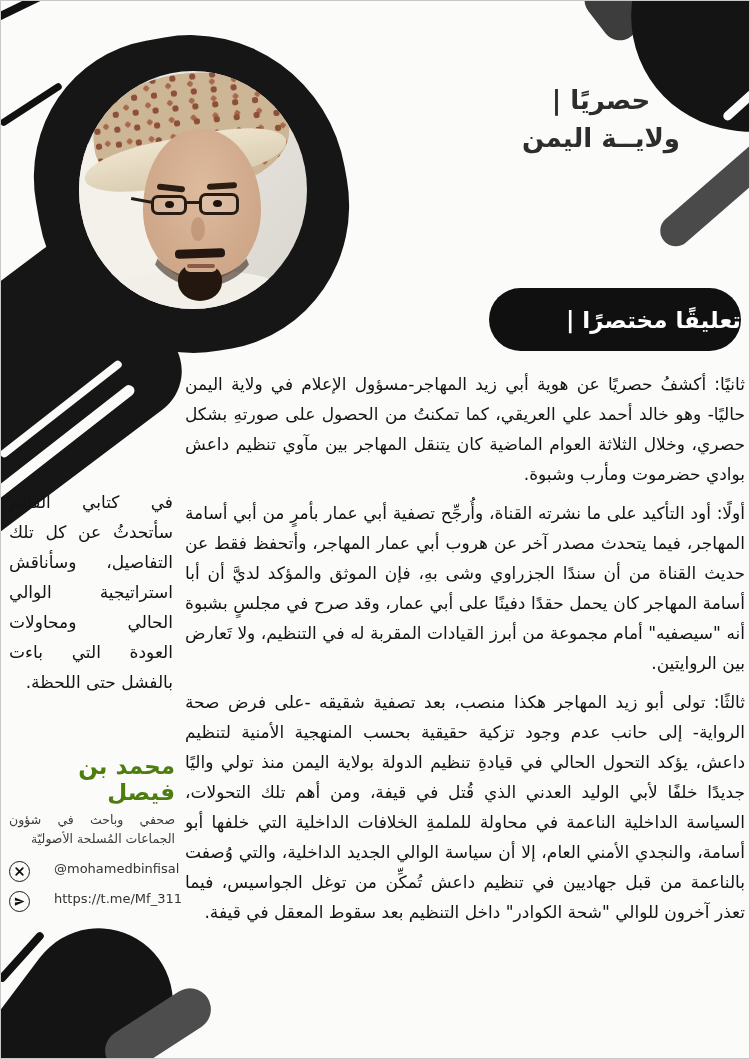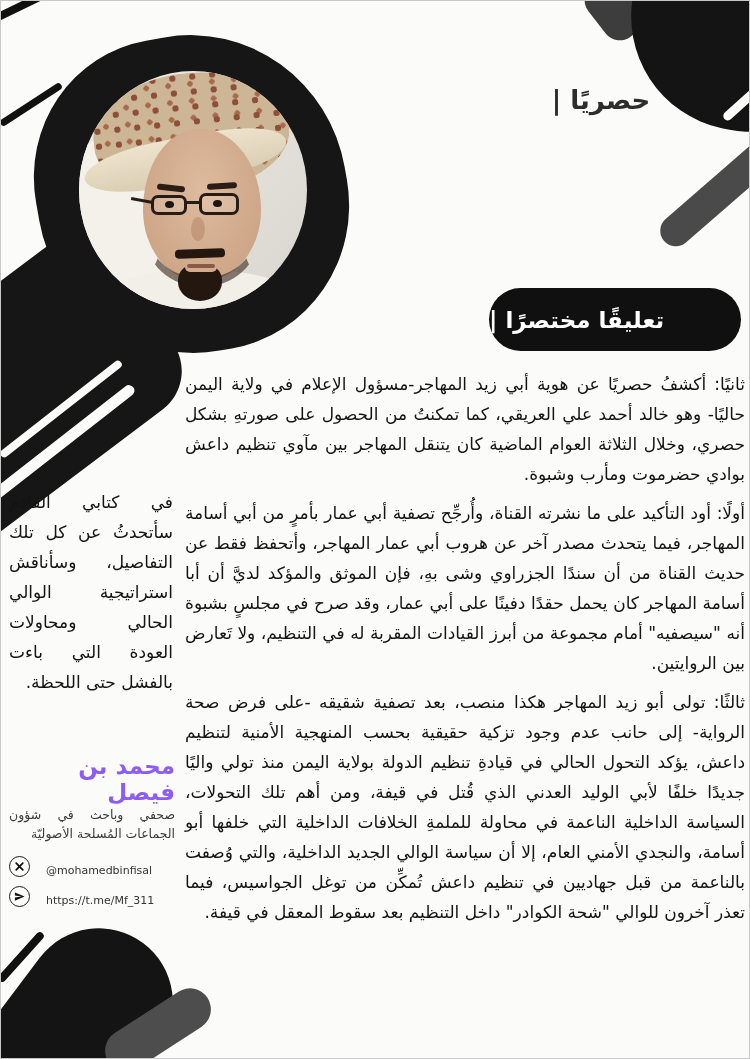--- a/index.html
+++ b/index.html
@@ -54,33 +54,33 @@
   .p-eye-r{left:134px;top:129px;width:9px;height:7px;background:#1d1410;border-radius:50%;}
   .p-nose{left:112px;top:146px;width:14px;height:24px;background:rgba(160,110,80,.35);border-radius:50%;}
   .p-mustache{left:96px;top:178px;width:50px;height:9px;background:#241710;border-radius:4px;transform:rotate(-2deg);}
   .p-beard{left:99px;top:192px;width:44px;height:38px;background:#241710;border-radius:45% 45% 50% 50%;}
   .p-mouthpatch{left:106px;top:190px;width:32px;height:11px;background:#d3ab8d;border-radius:5px;}
   .p-mouth{left:108px;top:193px;width:28px;height:4px;background:#8a5a48;border-radius:2px;}
   
   .headline{position:absolute;top:80px;right:2px;width:292px;z-index:3;direction:rtl;text-align:center;
     color:#2d2d2d;font-weight:bold;font-size:26px;line-height:38px;}
   .badge{position:absolute;top:287px;right:8px;width:252px;height:63px;z-index:3;background:#101010;border-radius:32px;
-    color:#fff;display:flex;align-items:center;justify-content:flex-end;direction:rtl;font-size:23px;font-weight:bold;}
+    color:#fff;display:flex;align-items:center;justify-content:flex-start;direction:rtl;font-size:23px;font-weight:bold;}
   
   .article{position:absolute;top:368px;right:4px;width:560px;z-index:3;direction:rtl;text-align:justify;
     font-size:17px;line-height:30px;color:#141414;}
   .article p{margin:0 0 9px 0;}
   
   .side-note{position:absolute;top:486px;left:8px;width:164px;z-index:3;direction:rtl;text-align:justify;
     font-size:17px;line-height:30px;color:#141414;}
   .author{position:absolute;top:752px;left:8px;width:166px;z-index:3;direction:rtl;}
-  .author-name{font-size:23px;font-weight:bold;color:#8b5cf6;text-align:right;}
-  .author-title{font-size:12.5px;line-height:19px;color:#3c3c3c;text-align:justify;}
+  .author-name{font-size:23px;font-weight:bold;color:#4d7c0f;text-align:right;}
+  .author-title{font-size:12.5px;line-height:19px;color:#3c3c3c;text-align:justify;margin-top:5px;}
   .social{margin-top:13px;direction:ltr;text-align:left;}
-  .social-row{display:flex;align-items:flex-end;gap:16px;margin-bottom:9px;font-size:11px;color:#333;}
+  .social-row{display:flex;align-items:flex-start;gap:24px;margin-bottom:9px;font-size:13px;color:#333;}
   .social-icon{width:21px;height:21px;min-width:21px;border:1.6px solid #1c1c1c;border-radius:50%;
     display:flex;align-items:center;justify-content:center;box-sizing:border-box;}
 </style>
 </head>
 <body>
 
 <div class="page">
 
   <div class="deco deco-tl-line1"></div>
   <div class="deco deco-tl-line2"></div>
@@ -113,20 +113,21 @@
     <div class="p-eye-r"></div>
     <div class="p-nose"></div>
     <div class="p-mustache"></div>
     <div class="p-beard"></div>
     <div class="p-mouthpatch"></div>
     <div class="p-mouth"></div>
   </div>
 
   <div class="headline">
     <div>حصريًا |</div>
+    <div>ولايــة اليمن</div>
   </div>
 
   <div class="badge">
     <span>تعليقًا مختصرًا |</span>
   </div>
 
   <div class="article">
     <p>ثانيًا: أكشفُ حصريًا عن هوية أبي زيد المهاجر-مسؤول الإعلام في ولاية اليمن حاليًا- وهو خالد أحمد علي العريقي، كما تمكنتُ من الحصول على صورتهِ بشكل حصري، وخلال الثلاثة العوام الماضية كان يتنقل المهاجر بين مآوي تنظيم داعش بوادي حضرموت ومأرب وشبوة.</p>
     <p>أولًا: أود التأكيد على ما نشرته القناة، وأُرجِّح تصفية أبي عمار بأمرٍ من أبي أسامة المهاجر، فيما يتحدث مصدر آخر عن هروب أبي عمار المهاجر، وأتحفظ فقط عن حديث القناة من أن سندًا الجزراوي وشى بهِ، فإن الموثق والمؤكد لديَّ أن أبا أسامة المهاجر كان يحمل حقدًا دفينًا على أبي عمار، وقد صرح في مجلسٍ بشبوة أنه "سيصفيه" أمام مجموعة من أبرز القيادات المقربة له في التنظيم، ولا تَعارض بين الروايتين.</p>
     <p>ثالثًا: تولى أبو زيد المهاجر هكذا منصب، بعد تصفية شقيقه -على فرض صحة الرواية- إلى حانب عدم وجود تزكية حقيقية بحسب المنهجية الأمنية لتنظيم داعش، يؤكد التحول الحالي في قيادةِ تنظيم الدولة بولاية اليمن منذ تولي واليًا جديدًا خلفًا لأبي الوليد العدني الذي قُتل في قيفة، ومن أهم تلك التحولات، السياسة الداخلية الناعمة في محاولة للملمةِ الخلافات الداخلية التي خلفها أبو أسامة، والنجدي الأمني العام، إلا أن سياسة الوالي الجديد الداخلية، والتي وُصفت بالناعمة من قبل جهاديين في تنظيم داعش تُمكِّن من توغل الجواسيس، فيما تعذر آخرون للوالي "شحة الكوادر" داخل التنظيم بعد سقوط المعقل في قيفة.</p>

